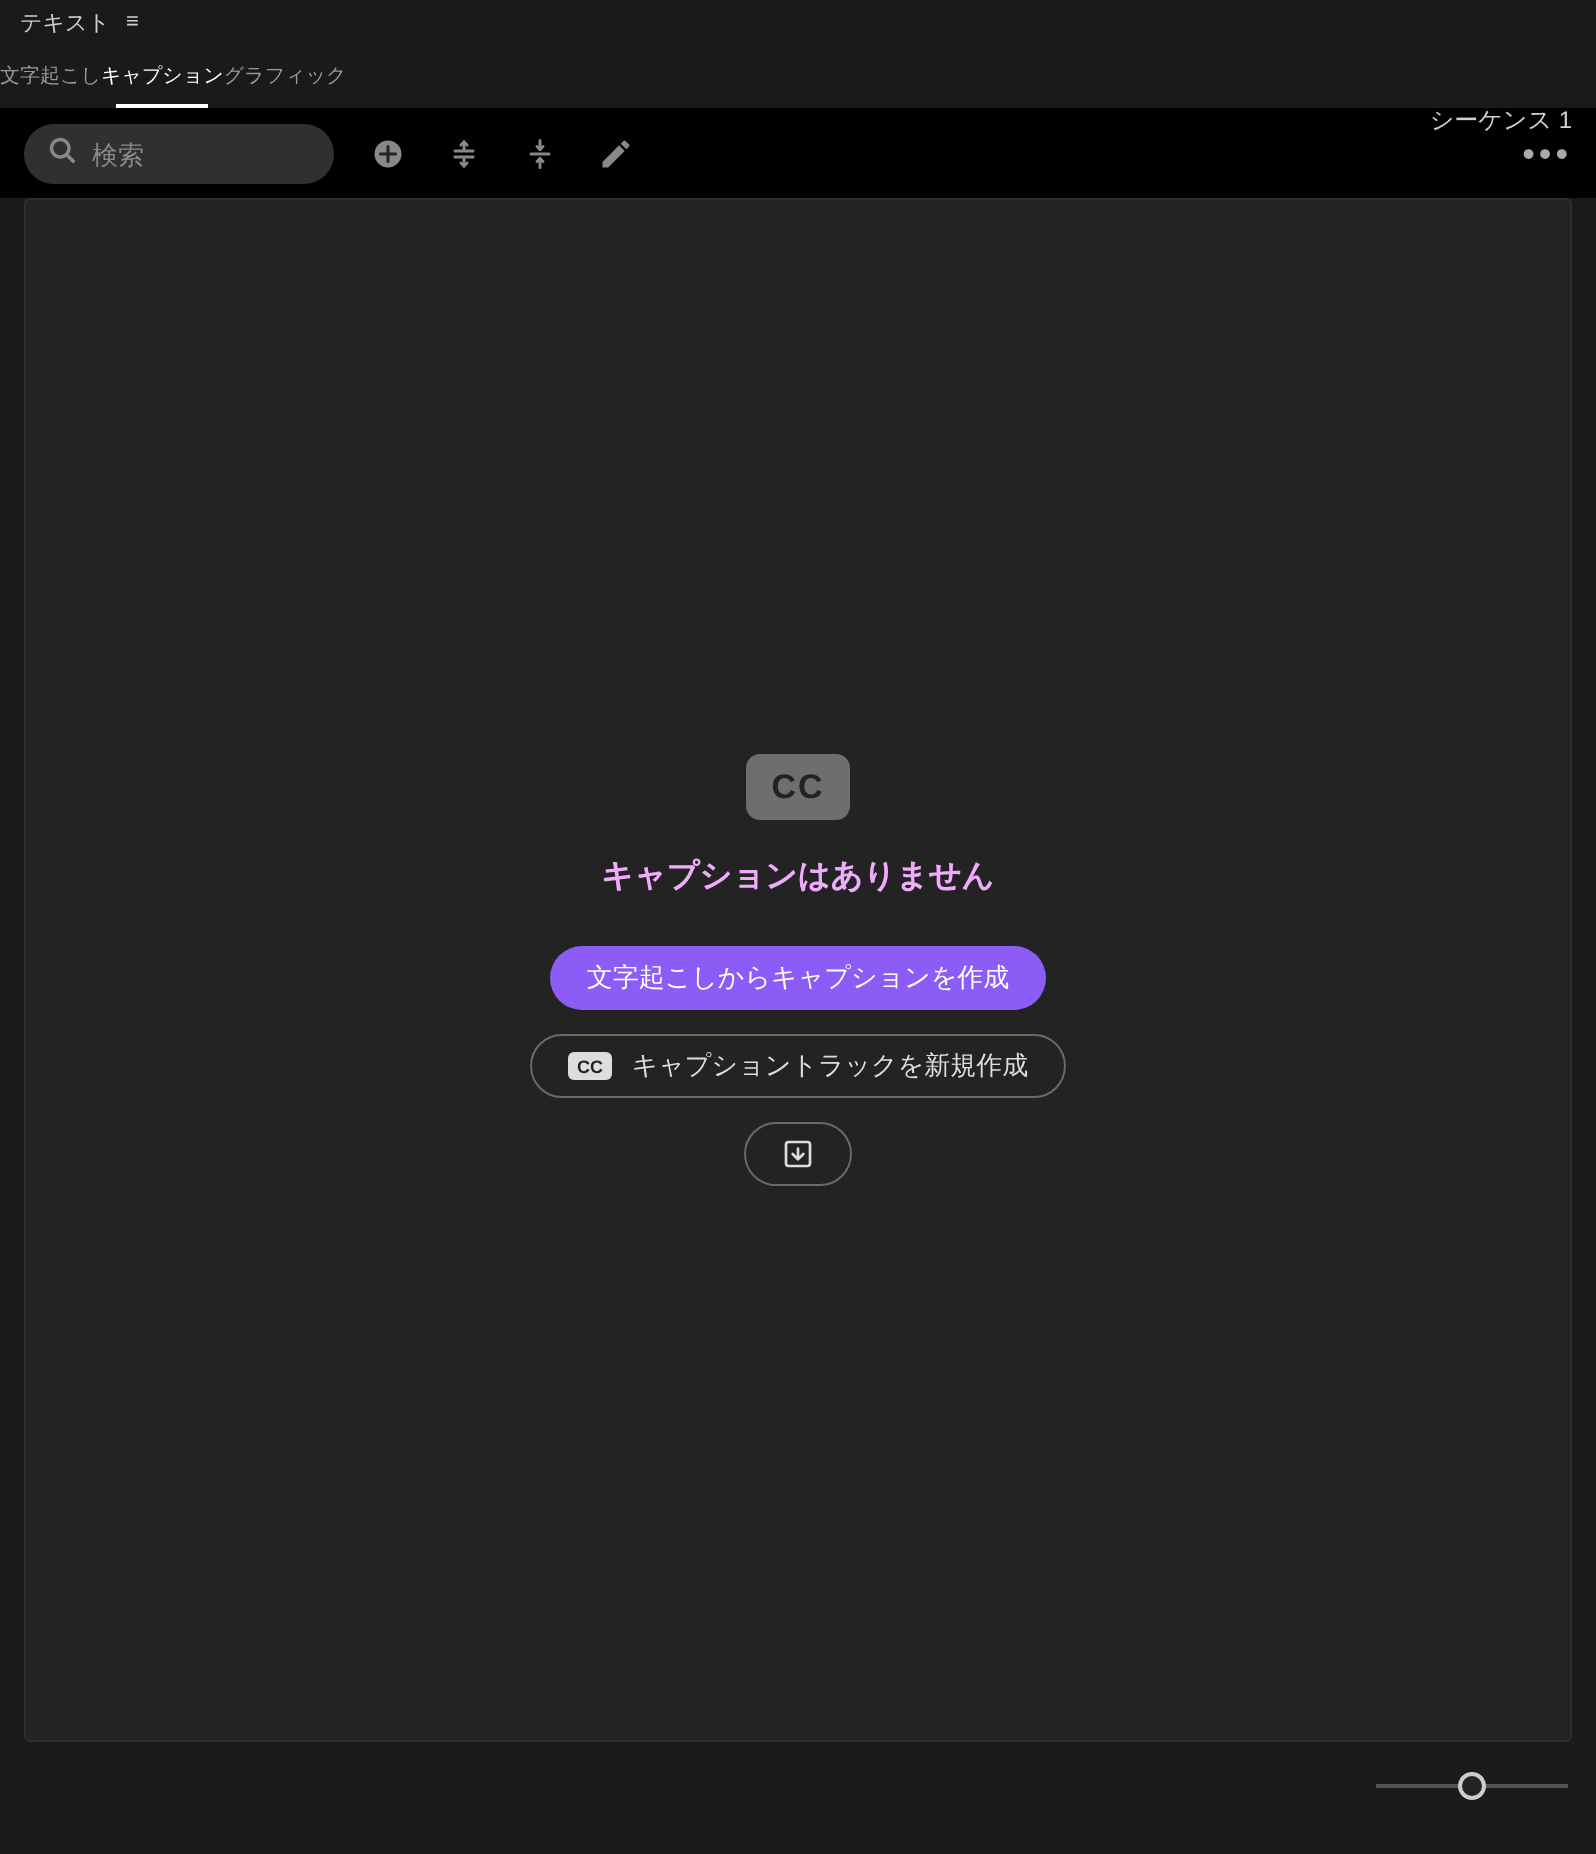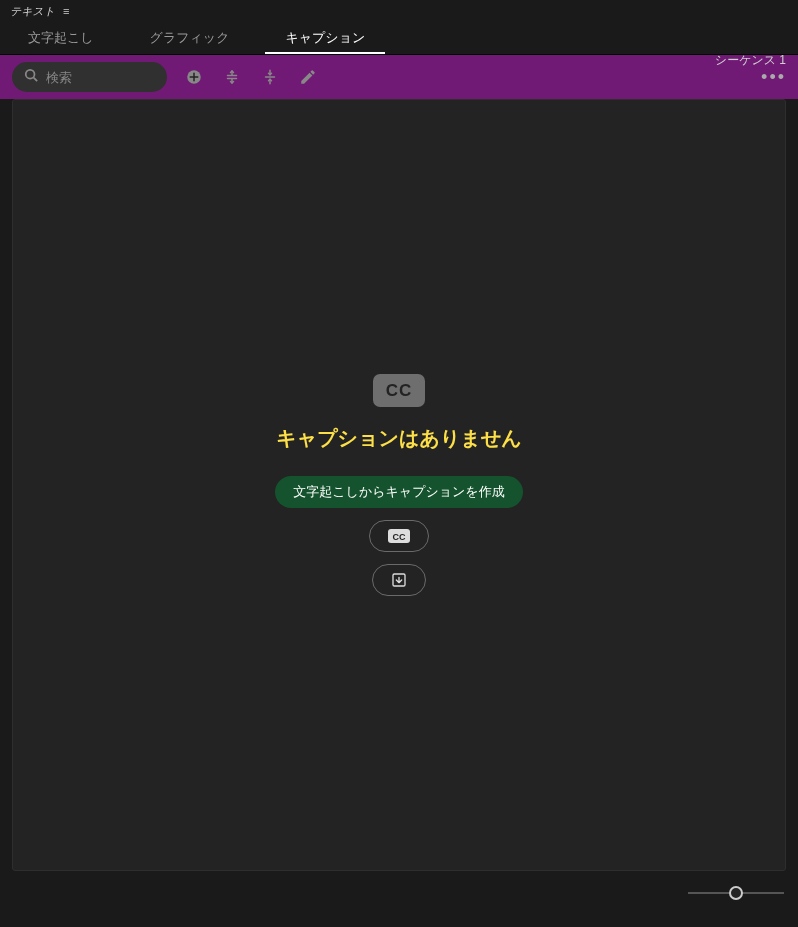--- a/index.html
+++ b/index.html
@@ -12,37 +12,37 @@
     overflow: hidden;
   }
   .top-bar {
     height: 22px;
     display: flex;
     align-items: center;
     padding: 0 10px;
     background: #1a1a1a;
     gap: 8px;
   }
-  .panel-title { font-size: 11px; color: #cfcfcf; font-style: italic; }
+  .panel-title { font-size: 11px; color: #cfcfcf; }
   .menu-icon { font-size: 11px; color: #cfcfcf; cursor: pointer; }
   
   .tabs-row {
     height: 33px;
     display: flex;
     align-items: center;
     justify-content: space-between;
     background: #1a1a1a;
     border-bottom: 1px solid #000;
   }
   .tabs-left { display: flex; align-items: stretch; height: 100%; }
   .tab {
-    padding: 0 28px;
-    display: flex;
-    align-items: center;
-    font-size: 13px;
+    padding: 0 0;
+    display: flex;
+    align-items: center;
+    font-size: 10px;
     color: #999;
     cursor: pointer;
     position: relative;
   }
   .tab.active { color: #fff; }
   .tab.active::after {
     content: "";
     position: absolute;
     bottom: 0;
     left: 8px; right: 8px;
@@ -55,21 +55,21 @@
     color: #d0d0d0;
     margin-top: 44px;
   }
   
   .toolbar {
     height: 44px;
     display: flex;
     align-items: center;
     justify-content: space-between;
     padding: 0 12px;
-    background: #701a75;
+    background: #000000;
   }
   .toolbar-left { display: flex; align-items: center; gap: 16px; }
   .search-box {
     display: flex;
     align-items: center;
     background: #303030;
     border-radius: 16px;
     padding: 0 12px;
     width: 155px;
     height: 30px;
@@ -109,39 +109,39 @@
     width: 52px; height: 33px;
     background: #6e6e6e;
     border-radius: 7px;
     display: flex; align-items: center; justify-content: center;
     color: #232323;
     font-weight: 900;
     font-size: 17px;
     letter-spacing: 1px;
   }
   .empty-title {
-    font-size: 20px;
+    font-size: 16px;
     font-weight: 700;
-    color: #fde047;
+    color: #f0abfc;
   }
   .btn-group { display: flex; flex-direction: column; gap: 12px; margin-top: 6px; align-items: center; }
   .btn {
     height: 32px;
     padding: 0 18px;
     border-radius: 16px;
     font-size: 13px;
     display: flex;
     align-items: center;
     justify-content: center;
     gap: 10px;
     cursor: pointer;
     white-space: nowrap;
   }
   .btn-primary {
-    background: #14532d;
+    background: #8b5cf6;
     color: #fff;
     border: none;
   }
   .btn-outline {
     background: transparent;
     color: #ddd;
     border: 1px solid #6a6a6a;
   }
   .btn-icon { display: inline-flex; }
   
@@ -178,22 +178,22 @@
 <body>
 
 <div class="top-bar">
   <span class="panel-title">テキスト</span>
   <span class="menu-icon">≡</span>
 </div>
 
 <div class="tabs-row">
   <div class="tabs-left">
     <div class="tab">文字起こし</div>
+    <div class="tab active">キャプション</div>
     <div class="tab">グラフィック</div>
-    <div class="tab active">キャプション</div>
   </div>
   <div class="sequence-label">シーケンス 1</div>
 </div>
 
 <div class="toolbar">
   <div class="toolbar-left">
     <div class="search-box">
       <span>
         <svg viewBox="0 0 16 16" width="14" height="14" fill="none" stroke="#888" stroke-width="2">
           <circle cx="7" cy="7" r="5"></circle>
@@ -236,20 +236,21 @@
     <button class="btn btn-primary">
       <span>文字起こしからキャプションを作成</span>
     </button>
     <button class="btn btn-outline">
       <span class="btn-icon">
         <svg width="22" height="14" viewBox="0 0 22 14">
             <rect x="0" y="0" width="22" height="14" rx="3" fill="#ddd"></rect>
             <text x="11" y="10.5" text-anchor="middle" font-size="9" font-weight="900" fill="#232323">CC</text>
           </svg>
       </span>
+      <span>キャプショントラックを新規作成</span>
     </button>
     <button class="btn btn-outline">
       <span class="btn-icon">
         <svg width="16" height="16" viewBox="0 0 24 24" fill="none" stroke="#ddd" stroke-width="2" stroke-linecap="round" stroke-linejoin="round">
             <rect x="3" y="3" width="18" height="18" rx="2"></rect>
             <path d="M12 8v8M8 12l4 4 4-4"></path>
           </svg>
       </span>
     </button>
   </div>

